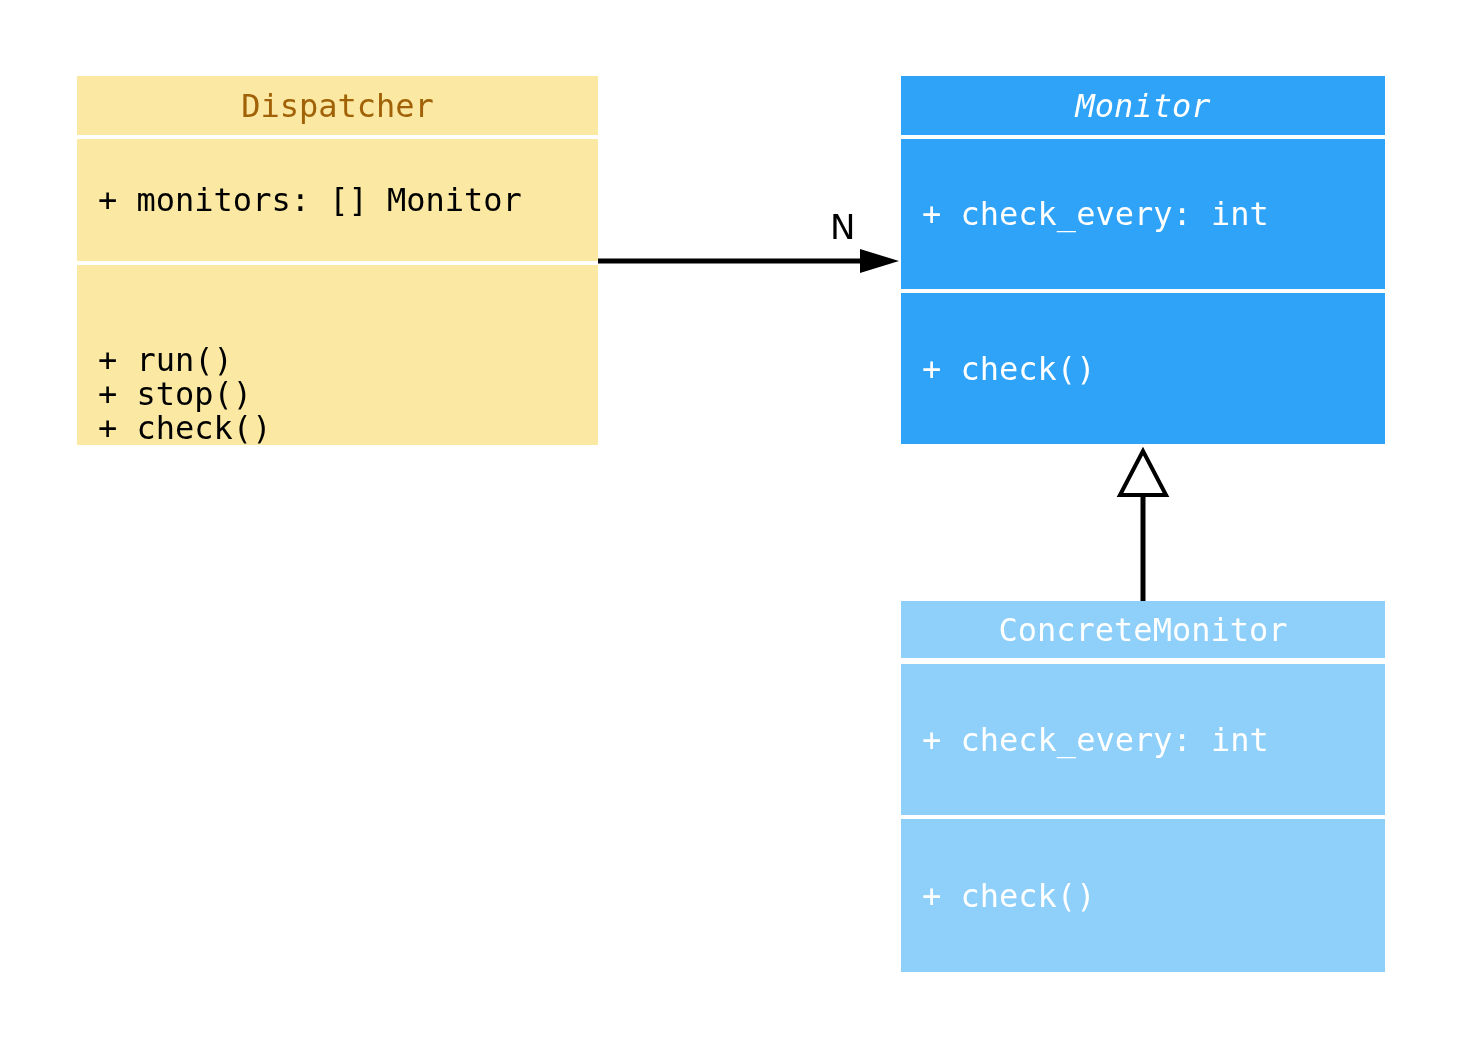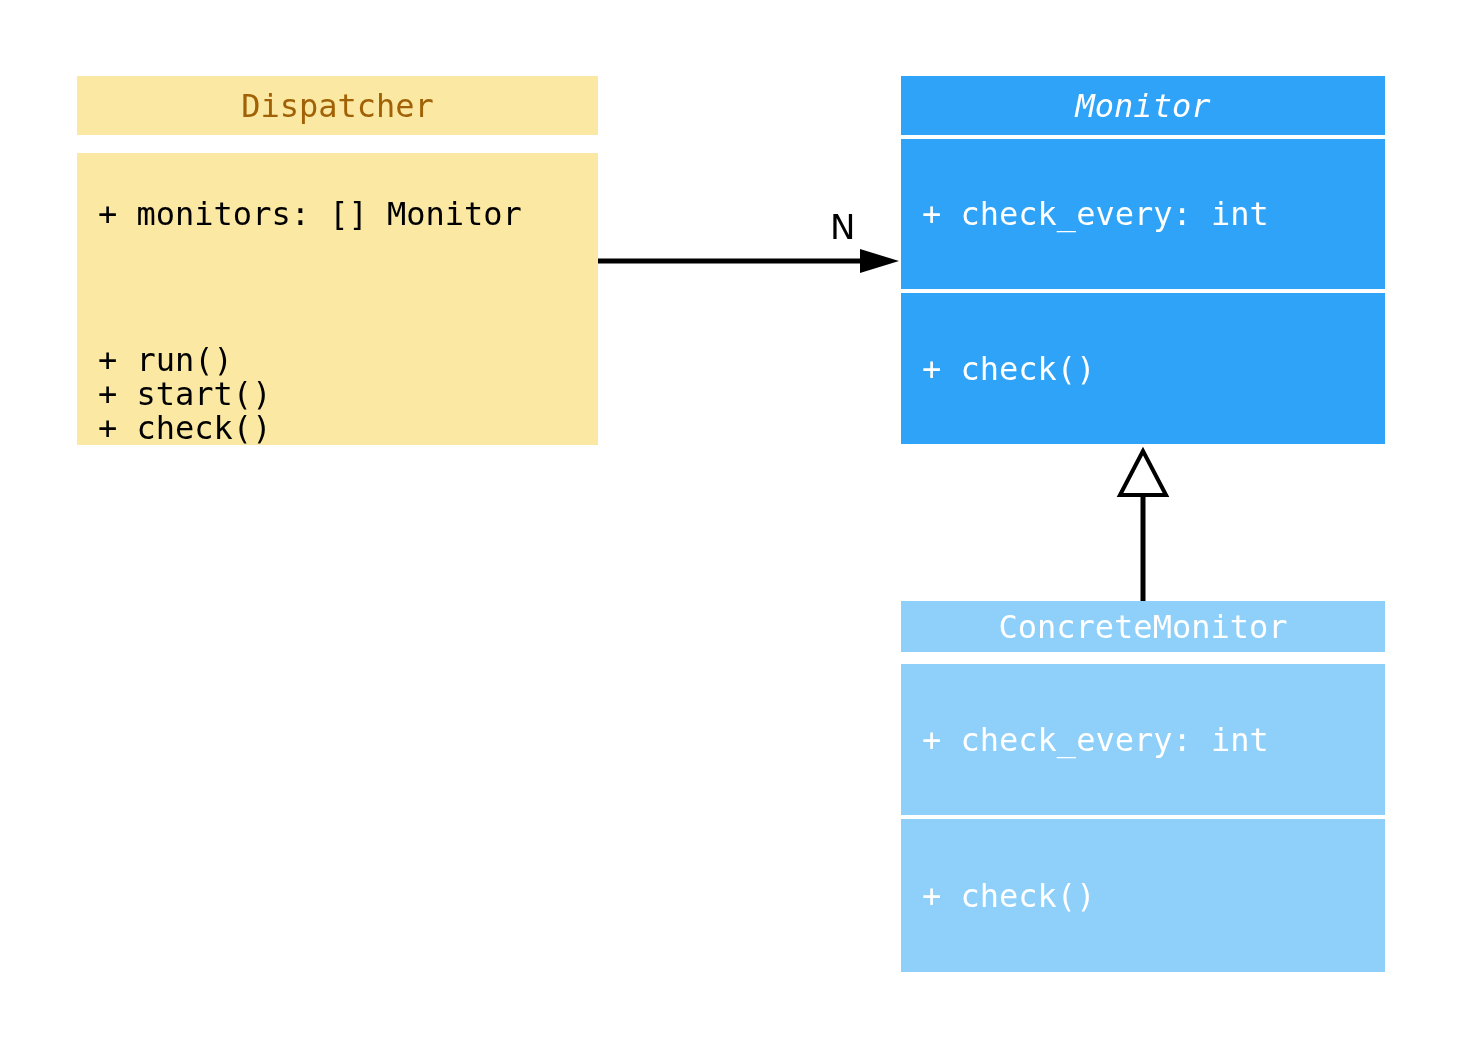--- a/index.html
+++ b/index.html
@@ -52,48 +52,48 @@
     position: absolute;
     font-family: "DejaVu Sans", "Liberation Sans", sans-serif;
     font-size: 34px;
     color: #000000;
     line-height: 1;
   }
 
   
   #cls-dispatcher { left: 77px; top: 76px; width: 521px; height: 369px; }
   #cls-dispatcher .uml-title   { top: 0;     height: 59px;  }
-  #cls-dispatcher .uml-attrs   { top: 77px;  height: 122px; }
+  #cls-dispatcher .uml-attrs   { top: 63px;  height: 122px; }
   #cls-dispatcher .uml-methods { top: 189px; height: 180px; }
 
   
   #cls-monitor { left: 901px; top: 76px; width: 484px; height: 368px; }
   #cls-monitor .uml-title   { top: 0;     height: 59px;  }
   #cls-monitor .uml-attrs   { top: 63px;  height: 150px; }
   #cls-monitor .uml-methods { top: 217px; height: 151px; }
 
   
   #cls-concrete-monitor { left: 901px; top: 601px; width: 484px; height: 371px; }
-  #cls-concrete-monitor .uml-title   { top: 0;     height: 51px;  }
+  #cls-concrete-monitor .uml-title   { top: 0;     height: 57px;  }
   #cls-concrete-monitor .uml-attrs   { top: 63px;  height: 151px; }
   #cls-concrete-monitor .uml-methods { top: 218px; height: 153px; }
 
   #assoc-label { left: 830px; top: 210px; }
 </style>
 </head>
 <body>
 
 <div class="uml-class" id="cls-dispatcher">
   <div class="uml-section uml-title" style="background-color: rgb(251, 232, 163); color: #a16207;">Dispatcher</div>
   <div class="uml-section uml-members uml-attrs" style="background-color: rgb(251, 232, 163); color: rgb(0, 0, 0);">
     <div>+ monitors: [] Monitor</div>
   </div>
   <div class="uml-section uml-members uml-methods" style="background-color: rgb(251, 232, 163); color: rgb(0, 0, 0); justify-content: flex-end;">
     <div>+ run()</div>
-    <div>+ start()</div>
+    <div>+ stop()</div>
     <div>+ check()</div>
   </div>
 </div>
 
 <div class="uml-class" id="cls-monitor">
   <div class="uml-section uml-title italic" style="background-color: rgb(46, 163, 248); color: rgb(255, 255, 255);">Monitor</div>
   <div class="uml-section uml-members uml-attrs" style="background-color: rgb(46, 163, 248); color: rgb(255, 255, 255);">
     <div>+ check_every: int</div>
   </div>
   <div class="uml-section uml-members uml-methods" style="background-color: rgb(46, 163, 248); color: rgb(255, 255, 255);">

